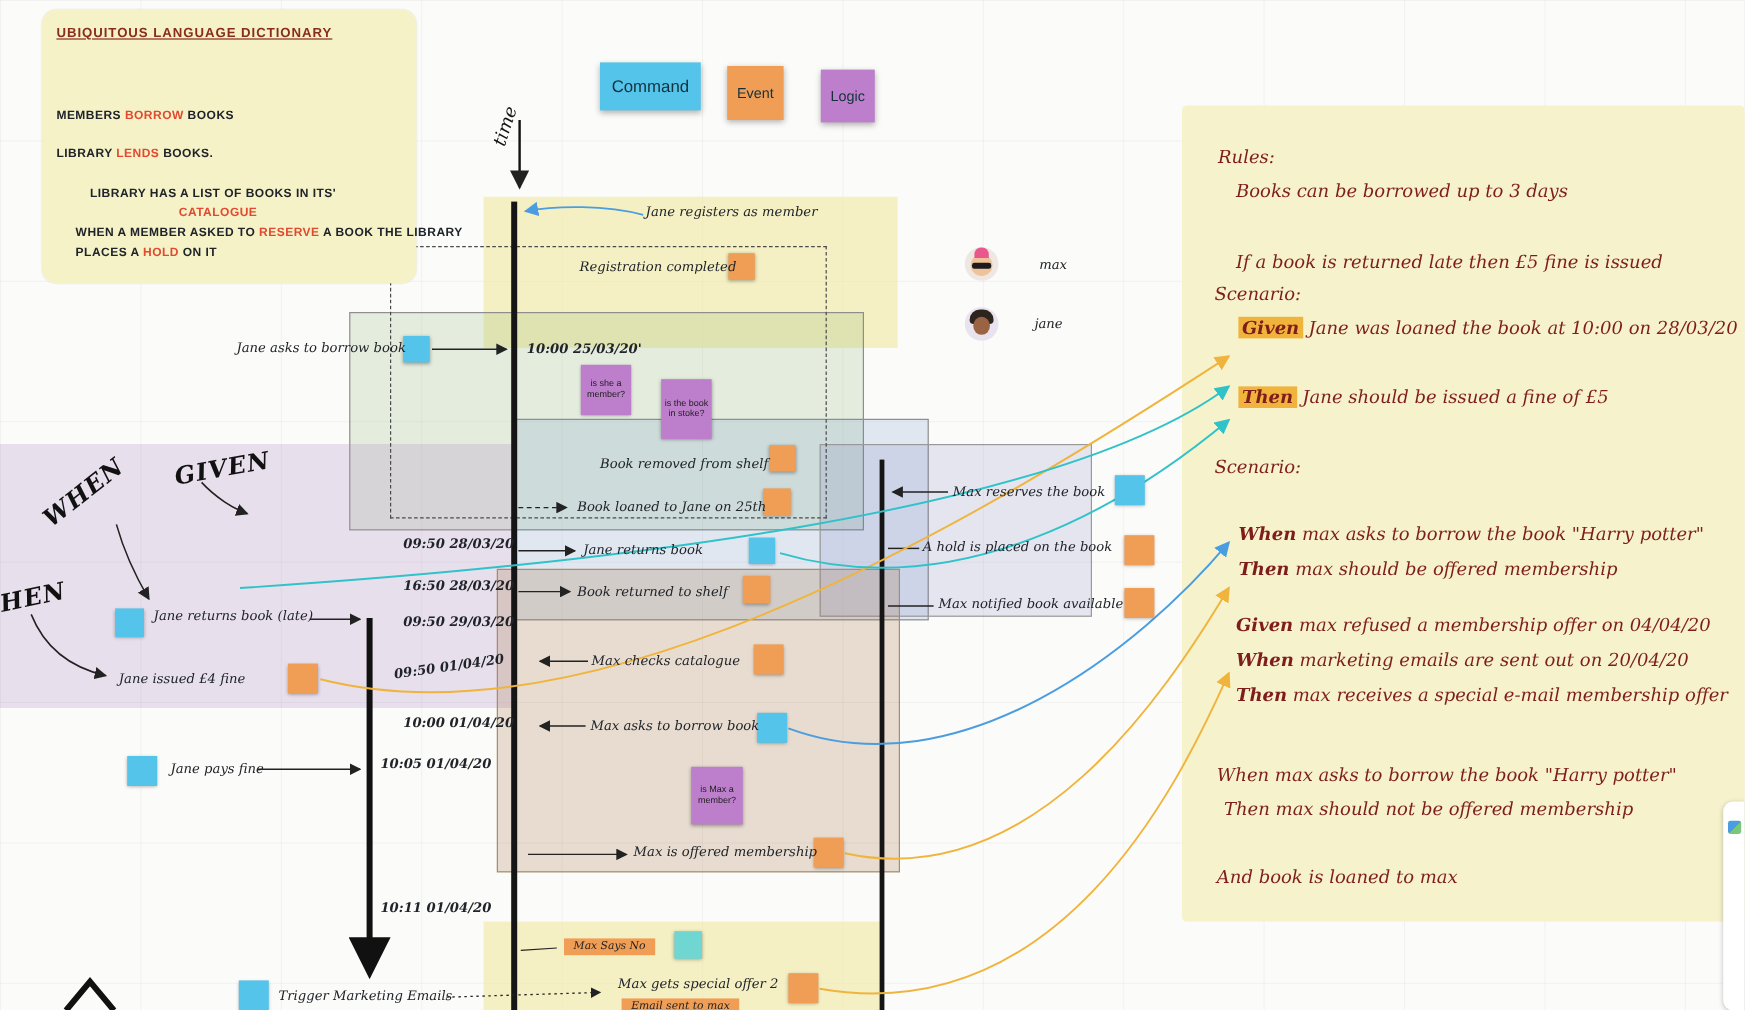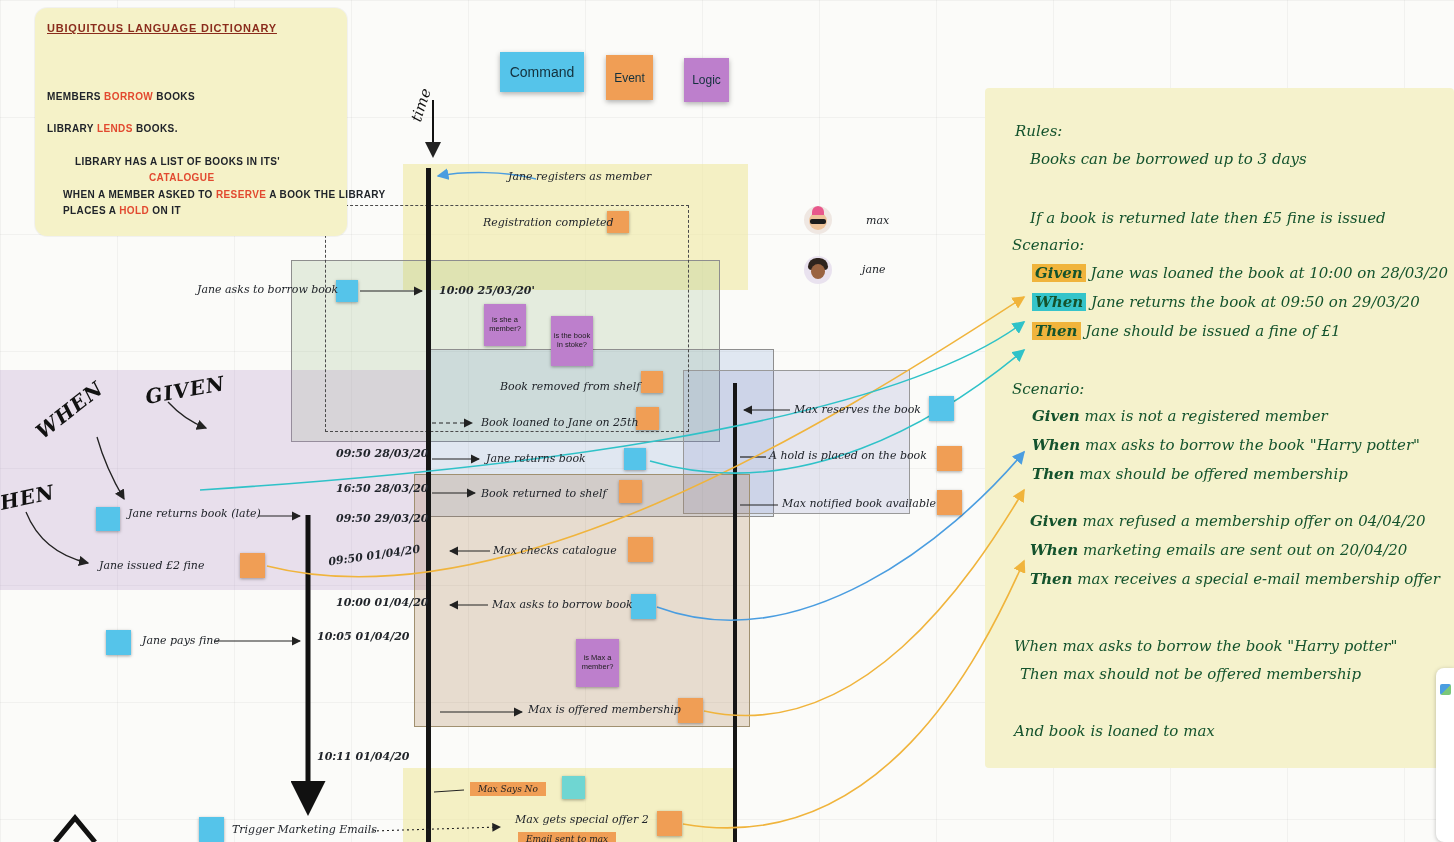--- a/index.html
+++ b/index.html
@@ -59,21 +59,21 @@
   .av-max .hair{position:absolute;top:0px;left:8px;width:12px;height:9px;background:#e8588c;border-radius:6px 6px 0 0;}
   .av-max .face{position:absolute;top:6px;left:5px;width:18px;height:18px;background:#eec39a;border-radius:50%;}
   .av-max .glasses{position:absolute;top:13px;left:6px;width:16px;height:5px;background:#1c1c1c;border-radius:2px;}
   .av-jane{background:#e9e2ef;}
   .av-jane .hair{position:absolute;top:2px;left:4px;width:20px;height:12px;background:#2e241e;border-radius:10px 10px 4px 4px;}
   .av-jane .face{position:absolute;top:8px;left:7px;width:14px;height:15px;background:#9a6442;border-radius:50%;}
 
   
   .panel{position:absolute;left:985px;top:88px;width:469px;height:680px;background:#f5f2cc;
     border-radius:4px;z-index:3;}
-  .pl{position:absolute;font:italic 15px "DejaVu Serif", serif;color:#14532d;white-space:nowrap;}
+  .pl{position:absolute;font:italic 15px "DejaVu Serif", serif;color:#7f1d1d;white-space:nowrap;}
   .kw{font-weight:bold;}
   .hl-or{background:#f0b43c;padding:0 3px;}
   .hl-cy{background:#35c4ca;padding:0 3px;}
 
   
   .minitab{position:absolute;left:1436px;top:668px;width:18px;height:174px;background:#ffffff;
     border-radius:8px 0 0 8px;box-shadow:0 1px 4px rgba(0,0,0,0.25);z-index:8;}
   .minitab .thumb{position:absolute;left:4px;top:16px;width:11px;height:11px;border-radius:2px;
     background:linear-gradient(135deg,#4a9de0 50%,#7ac77a 50%);}
 </style>
@@ -214,54 +214,52 @@
       <span>is Max a member?</span>
     </div>
   <div class="sticky st-orange" style="left:678px;top:698px;width:25px;height:25px;"></div>
   <div class="sticky st-blue" style="left:929px;top:396px;width:25px;height:25px;"></div>
   <div class="sticky st-orange" style="left:937px;top:446px;width:25px;height:25px;"></div>
   <div class="sticky st-orange" style="left:937px;top:490px;width:25px;height:25px;"></div>
   <div class="sticky st-teal" style="left:562px;top:776px;width:23px;height:23px;"></div>
   <div class="sticky st-orange" style="left:657px;top:811px;width:25px;height:25px;"></div>
   <div class="sticky st-blue" style="left:199px;top:817px;width:25px;height:25px;"></div>
 
-  <div class="lbl" style="left:508px;top:170px;">Jane registers as member</div>
+  <div class="lbl" style="left:538px;top:170px;">Jane registers as member</div>
   <div class="lbl" style="left:483px;top:216px;">Registration completed</div>
   <div class="lbl" style="left:197px;top:283px;">Jane asks to borrow book</div>
   <div class="lbl" style="left:500px;top:380px;">Book removed from shelf</div>
   <div class="lbl" style="left:481px;top:416px;">Book loaned to Jane on 25th</div>
   <div class="lbl" style="left:486px;top:452px;">Jane returns book</div>
   <div class="lbl" style="left:481px;top:487px;">Book returned to shelf</div>
   <div class="lbl" style="left:128px;top:507px;">Jane returns book (late)</div>
-  <div class="lbl" style="left:99px;top:559px;">Jane issued £2 fine</div>
+  <div class="lbl" style="left:99px;top:559px;">Jane issued £4 fine</div>
   <div class="lbl" style="left:493px;top:544px;">Max checks catalogue</div>
   <div class="lbl" style="left:492px;top:598px;">Max asks to borrow book</div>
   <div class="lbl" style="left:142px;top:634px;">Jane pays fine</div>
   <div class="lbl" style="left:528px;top:703px;">Max is offered membership</div>
   <div class="lbl" style="left:794px;top:403px;">Max reserves the book</div>
   <div class="lbl" style="left:769px;top:449px;">A hold is placed on the book</div>
   <div class="lbl" style="left:782px;top:497px;text-align:right;">Max notified book available</div>
   <div class="lbl" style="left:232px;top:823px;">Trigger Marketing Emails</div>
   <div class="lbl" style="left:515px;top:813px;">Max  gets special offer 2</div>
 
   <div class="pill" style="left:470px;top:782px;">Max Says No</div>
   <div class="pill" style="left:518px;top:832px;">Email sent to max</div>
 
   <div class="panel">
     <div class="pl" style="left:30px;top:34px;">Rules:</div>
     <div class="pl" style="left:45px;top:62px;">Books can be borrowed up to 3 days</div>
     <div class="pl" style="left:45px;top:91px;margin-top:30px;">If a book is returned late then £5 fine is issued</div>
 
     <div class="pl" style="left:27px;top:148px;">Scenario:</div>
     <div class="pl" style="left:47px;top:176px;"><span class="kw hl-or">Given</span><span> Jane was loaned the book at 10:00 on 28/03/20</span></div>
-    <div class="pl" style="left:47px;top:205px;"><span class="kw hl-cy">When</span><span> Jane returns the  book at  09:50 on 29/03/20</span></div>
-    <div class="pl" style="left:47px;top:234px;"><span class="kw hl-or">Then</span><span> Jane should be issued a fine of £1</span></div>
+    <div class="pl" style="left:47px;top:234px;"><span class="kw hl-or">Then</span><span> Jane should be issued a fine of £5</span></div>
 
     <div class="pl" style="left:27px;top:292px;">Scenario:</div>
-    <div class="pl" style="left:47px;top:319px;"><span class="kw">Given</span><span> max is not a registered member</span></div>
     <div class="pl" style="left:47px;top:348px;"><span class="kw">When</span><span> max asks to borrow the book "Harry potter"</span></div>
     <div class="pl" style="left:47px;top:377px;"><span class="kw">Then</span><span> max should be offered membership</span></div>
 
     <div class="pl" style="left:45px;top:424px;"><span class="kw">Given</span><span> max refused a membership offer on 04/04/20</span></div>
     <div class="pl" style="left:45px;top:453px;"><span class="kw">When</span><span> marketing emails are sent out on 20/04/20</span></div>
     <div class="pl" style="left:45px;top:482px;"><span class="kw">Then</span><span> max receives a special e-mail membership offer</span></div>
 
     <div class="pl" style="left:29px;top:549px;">When max asks to borrow the book "Harry potter"</div>
     <div class="pl" style="left:35px;top:577px;">Then max should not be offered membership</div>
     <div class="pl" style="left:29px;top:634px;">And book is loaned to max</div>

